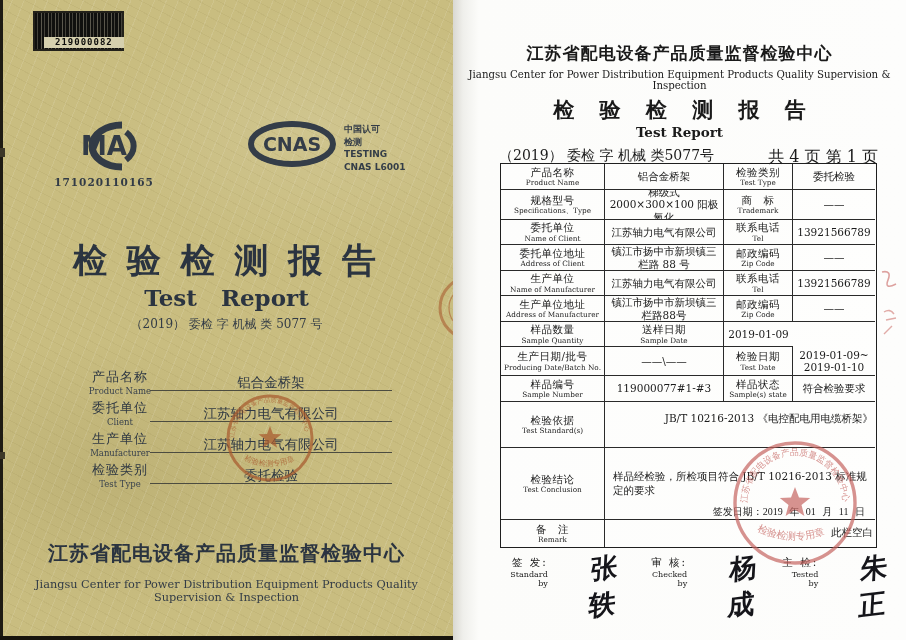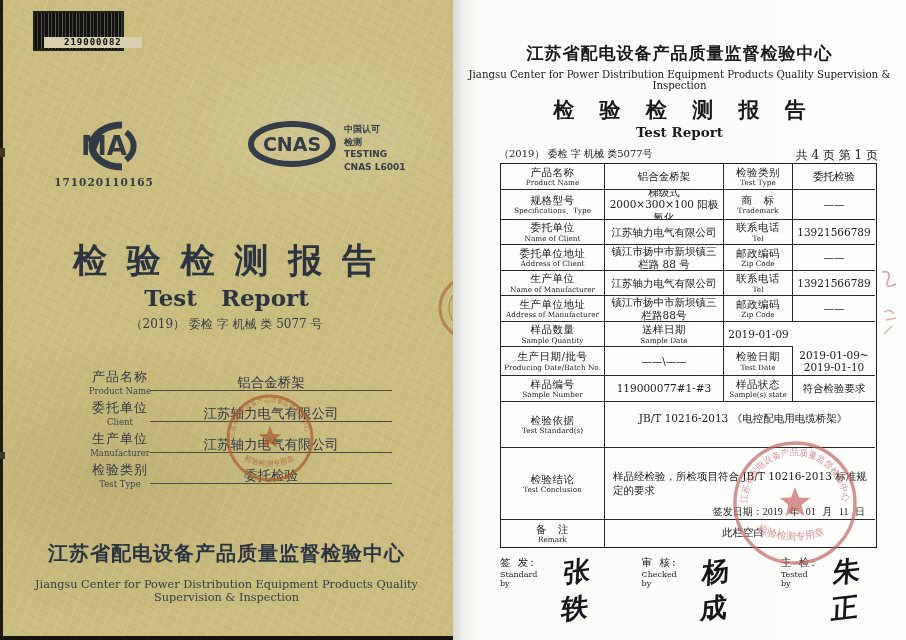--- a/index.html
+++ b/index.html
@@ -18,21 +18,21 @@
     color:#2e3742; }
   .edge-left   { position:absolute; left:0; top:0; width:3px; height:640px; background:#1e1b13; }
   .edge-bottom { position:absolute; left:0; top:636px; width:453px; height:4px; background:#17140d; }
   .edge-smudge { position:absolute; left:0; top:148px; width:5px; height:9px; background:#3d3828; }
   .edge-smudge2{ position:absolute; left:0; top:452px; width:5px; height:7px; background:#3d3828; }
 
   .barcode { position:absolute; left:35px; top:13px; width:87px; height:36px;
     background:repeating-linear-gradient(90deg,#10100e 0 2px,#44423a 2px 3px,#10100e 3px 6px,#5a574c 6px 7px);
     box-shadow:0 0 0 2px #23211a; }
   .barcode-num { position:absolute; left:9px; bottom:1px; background:#d6d0ae; color:#0d0d0b;
-    font-size:9px; font-weight:bold; letter-spacing:1px; padding:0 20px; line-height:11px;
+    font-size:9px; font-weight:bold; letter-spacing:1px; padding:0 11px; line-height:11px;
     font-family:"DejaVu Sans Mono","Liberation Mono",monospace; }
 
   .cma-svg  { position:absolute; left:66px;  top:118px; }
   .cma-num  { position:absolute; left:48px;  top:176px; width:112px; text-align:center;
               font-size:10.5px; font-weight:bold; letter-spacing:1px; color:#323b46; }
   .cnas-svg { position:absolute; left:248px; top:117px; }
   .cnas-side { position:absolute; left:344px; top:123px; line-height:12.5px; color:#343d48; }
   .cnas-side div { font-size:9px; font-weight:bold; font-family:"DejaVu Sans","Liberation Sans",sans-serif; }
 
   .l-title   { position:absolute; left:0; top:238px; width:453px; text-align:center;
@@ -58,41 +58,41 @@
   .page-right { position:absolute; left:453px; top:0; width:453px; height:640px;
     background:linear-gradient(90deg,#d9d8d2 0,#efefeb 10px,#fcfcfa 26px,#fdfdfc 100%);
     color:#1a1a1a; }
   .r-header    { position:absolute; left:0; top:42px; width:453px; text-align:center;
                  font-size:17px; font-weight:bold; letter-spacing:1px; }
   .r-header-en { position:absolute; left:0; top:69px; width:453px; text-align:center; font-size:10.2px; }
   .r-title     { position:absolute; left:0; top:96px; width:453px; text-align:center;
                  font-size:21px; font-weight:bold; letter-spacing:9px; text-indent:9px; }
   .r-title-en  { position:absolute; left:0; top:124px; width:453px; text-align:center;
                  font-size:13.5px; font-weight:bold; }
-  .r-meta-l { position:absolute; left:46px;  top:147px; font-size:10px; }
-  .r-meta-r { position:absolute; right:28px; top:147px; font-size:12px; }
+  .r-meta-l { position:absolute; left:46px;  top:147px; font-size:14px; }
+  .r-meta-r { position:absolute; right:28px; top:147px; font-size:16px; }
 
   .tbl { position:absolute; left:47px; top:163px; width:377px; border:1.6px solid #1f1f1f; background:rgba(255,255,255,.35); }
   .trow { display:grid; grid-template-columns:104px 119px 69px 82px; }
   .trow2 { display:grid; grid-template-columns:104px 270px; }
   .cell { border-right:1px solid #2a2a2a; border-bottom:1px solid #2a2a2a;
           display:flex; flex-direction:column; align-items:center; justify-content:center;
           text-align:center; padding:1px 2px; overflow:hidden; }
   .cell:last-child { border-right:none; }
   .last .cell { border-bottom:none; }
   .lcn { font-size:10.5px; line-height:12.5px; letter-spacing:.5px; }
   .len { font-size:7.3px;  line-height:9px; }
   .val { font-size:10.5px; line-height:12.5px; }
-  .cell.vleft { align-items:center; text-align:left; padding-left:8px; justify-content:flex-start; padding-top:10px; }
+  .cell.vleft { align-items:flex-end; text-align:left; padding-left:8px; justify-content:flex-start; padding-top:10px; }
   .concl-cell { position:relative; }
   .concl-text { position:absolute; left:8px; top:22px; right:6px; font-size:10.5px; text-align:left; }
   .sign-date  { position:absolute; right:10px; bottom:0; font-size:10px; word-spacing:4px;font-family:Liberation Serif, serif; }
 
   .sigs { position:absolute; left:47px; top:556px; width:390px; display:flex; gap:22px; }
-  .sig-group { display:flex; align-items:flex-start; gap:14px; }
+  .sig-group { display:flex; align-items:flex-start; gap:14px;text-align:right; }
   .sig-lab .cn { font-size:10.5px; letter-spacing:2px; }
   .sig-lab .en { font-size:8px; }
   .sig-name { font-size:27px; font-weight:bold; color:#15151a;
               transform:rotate(-7deg) skewX(-10deg); letter-spacing:3px; margin-top:-4px; }
 
   .stamp { position:absolute; pointer-events:none; }
   .blur1 { filter:blur(.4px); }
   .ann { position:absolute; pointer-events:none; }
 </style>
 </head>

